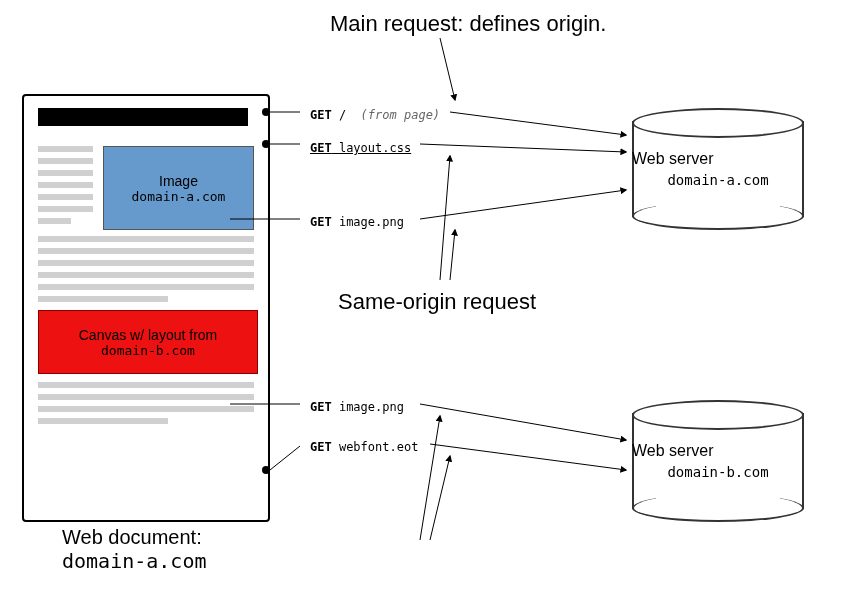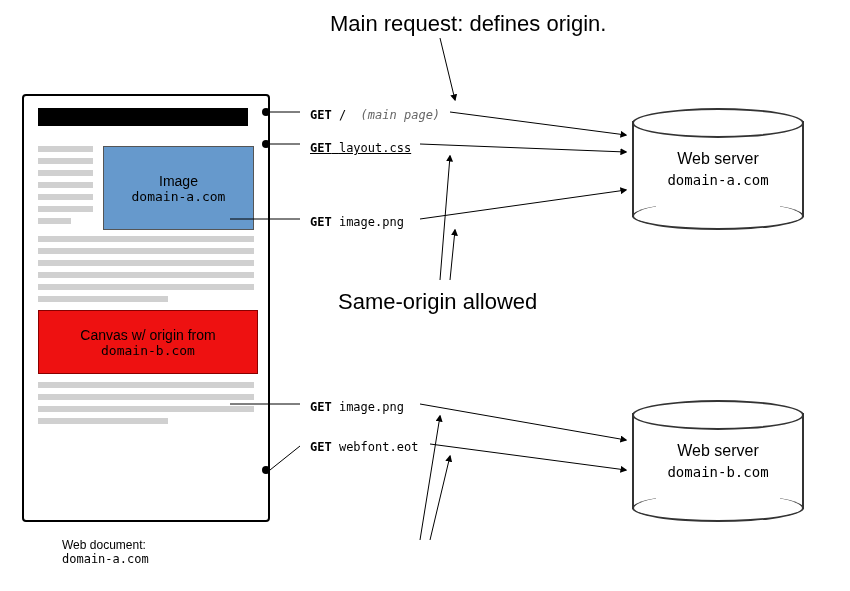--- a/index.html
+++ b/index.html
@@ -6,27 +6,27 @@
 .doc-box{position:absolute;left:22px;top:94px;width:248px;height:428px;border:2px solid #000;border-radius:4px;padding:12px 14px;box-sizing:border-box;background:#fff;}
 .titlebar{width:210px;height:18px;background:#000;margin-bottom:10px;}
 .textline{height:6px;background:#d0d0d0;margin-bottom:6px;}
 .textshort{width:60%;}
 .textrow{display:flex;gap:10px;}
 .textcol{flex:0 0 55px;}
 .img-box{width:160px;height:82px;background:#6699cc;border:1px solid #555;display:flex;flex-direction:column;align-items:center;justify-content:center;font-size:14px;}
 .img-box span{font-family:monospace;font-size:13px;}
 .canvas-box{width:218px;height:62px;background:#e11;border:1px solid #800;display:flex;flex-direction:column;align-items:center;justify-content:center;font-size:14px;margin-top:8px;margin-bottom:8px;}
 .canvas-box span{font-family:monospace;font-size:13px;}
-.doc-caption{position:absolute;left:62px;top:526px;font-size:12px;margin-top:12px;}
+.doc-caption{position:absolute;left:62px;top:526px;font-size:20px;}
 .doc-caption .mono{font-family:monospace;}
 .cyl{position:absolute;width:172px;height:122px;}
 .cyl .body{position:absolute;top:13px;left:0;right:0;bottom:13px;background:#fff;border-left:2px solid #333;border-right:2px solid #333;}
 .cyl .top{position:absolute;top:0;left:0;right:0;height:26px;border:2px solid #333;border-radius:50%;background:#fff;z-index:2;}
 .cyl .bot{position:absolute;bottom:0;left:0;right:0;height:26px;border:2px solid #333;border-radius:50%;border-top:none;background:#fff;}
-.cyl .label{position:absolute;top:42px;left:0;right:0;text-align:center;font-size:16px;z-index:3;}
+.cyl .label{position:absolute;top:42px;left:0;right:0;text-align:left;font-size:16px;z-index:3;}
 .cyl .domain{position:absolute;top:64px;left:0;right:0;text-align:center;font-family:monospace;font-size:14px;z-index:3;}
 .cylA{left:632px;top:108px;}
 .cylB{left:632px;top:400px;}
 .req{position:absolute;font-family:monospace;font-size:12px;}
 .req .verb{font-weight:bold;}
 .req .comment{font-style:italic;color:#666;}
 .r1{left:310px;top:108px;}
 .r2{left:310px;top:141px;text-decoration:underline;}
 .r3{left:310px;top:215px;}
 .r4{left:310px;top:400px;}
@@ -63,21 +63,21 @@
     </div>
   </div>
   <div style="height:6px"></div>
   <div class="textline"></div>
     <div class="textline"></div>
     <div class="textline"></div>
   <div class="textline"></div>
     <div class="textline"></div>
     <div class="textline textshort"></div>
   <div class="canvas-box">
-    <div>Canvas w/ origin from</div>
+    <div>Canvas w/ layout from</div>
     <span>domain-b.com</span>
   </div>
   <div class="textline"></div>
     <div class="textline"></div>
     <div class="textline"></div>
   <div class="textline textshort"></div>
 </div>
 <div class="doc-caption">
   <span>Web document:</span><br>
   <span class="mono">domain-a.com</span>
@@ -95,28 +95,28 @@
   <div class="domain">domain-a.com</div>
 </div>
 <div class="cyl cylB">
   <div class="top"></div>
     <div class="body"></div>
     <div class="bot"></div>
   <div class="label">Web server</div>
   <div class="domain">domain-b.com</div>
 </div>
 
-<div class="req r1"><span class="verb">GET</span> <span>/</span> &nbsp;<span class="comment">(main page)</span></div>
+<div class="req r1"><span class="verb">GET</span> <span>/</span> &nbsp;<span class="comment">(from page)</span></div>
 <div class="req r2"><span class="verb">GET</span> <span>layout.css</span></div>
 <div class="req r3"><span class="verb">GET</span> <span>image.png</span></div>
 <div class="req r4"><span class="verb">GET</span> <span>image.png</span></div>
 <div class="req r5"><span class="verb">GET</span> <span>webfont.eot</span></div>
 
 <div class="note n-top">Main request: defines origin.</div>
-<div class="note n-mid"><span>Same-origin allowed</span><br></div>
+<div class="note n-mid"><span>Same-origin request</span><br></div>
 <div class="note n-bot"><br></div>
 
 <svg class="arrow-svg">
   <defs>
     <marker id="ah" viewBox="0 0 10 10" refX="8" refY="5" markerWidth="7" markerHeight="7" orient="auto">
         <path d="M0,0 L10,5 L0,10 z" fill="#000"></path>
       </marker>
   </defs>
 
   <line x1="270" y1="112" x2="300" y2="112" stroke="#000" stroke-width="1"></line>

